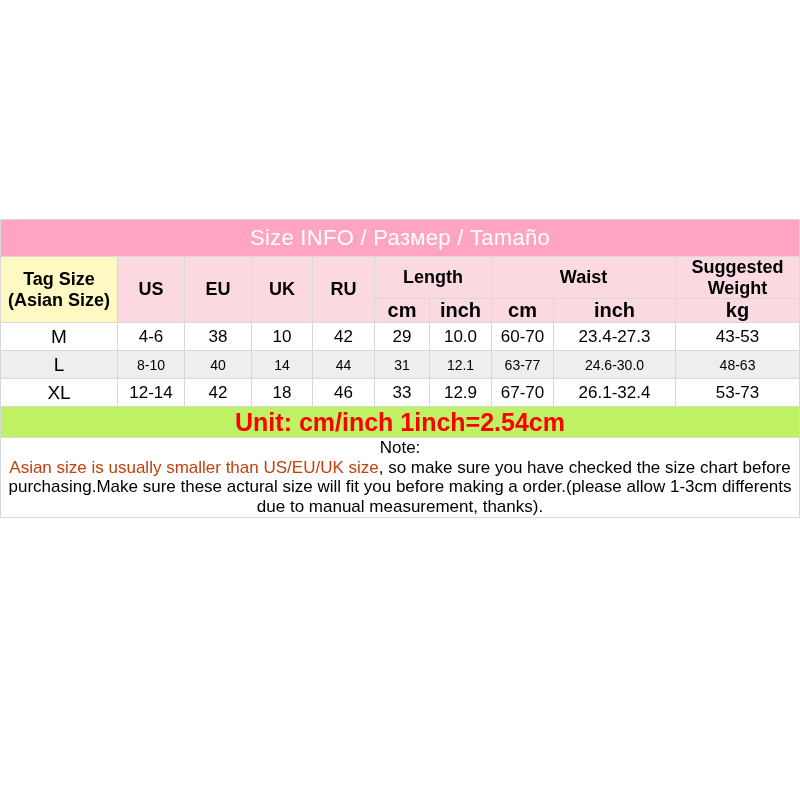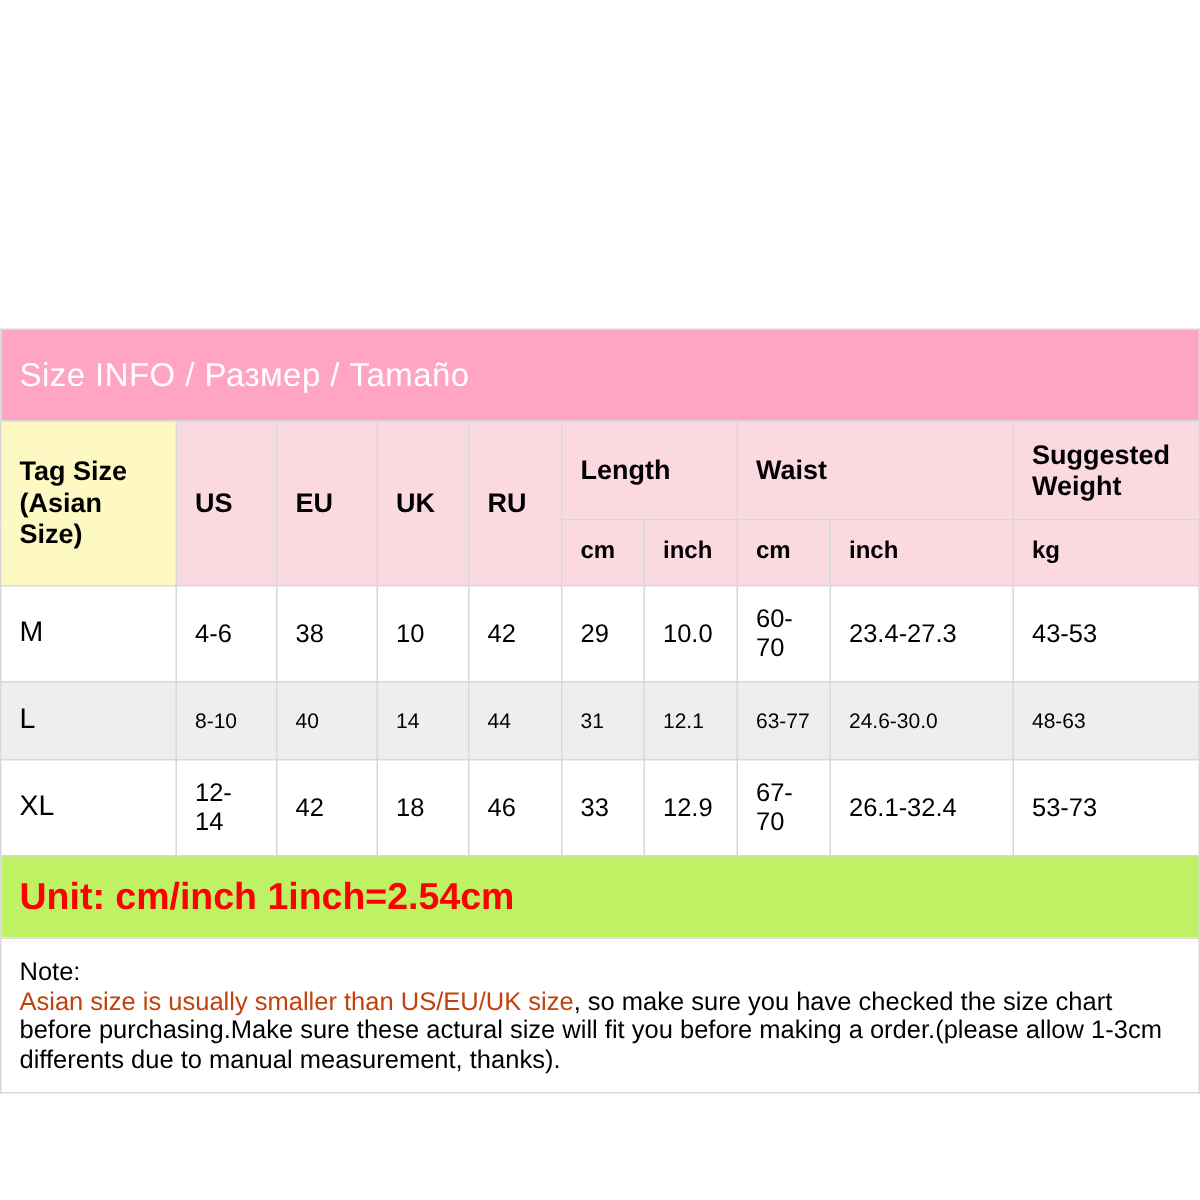--- a/index.html
+++ b/index.html
@@ -24,41 +24,41 @@
   }
   table.size-table {
     border-collapse: collapse;
     width: 800px;
     table-layout: fixed;
     font-size: 17px;
     color: #000000;
   }
   table.size-table td {
     border: 1px solid #d8d8d8;
-    padding: 12px;
-    text-align: left;
+    padding: 0;
+    text-align: center;
     vertical-align: middle;
     line-height: 1.15;
   }
   .title-cell {
     background: #ffa5c3;
     color: #ffffff;
     font-size: 22px;
     height: 36px;
     letter-spacing: 0.3px;
   }
   .hdr {
     background: #fbd9e0;
     font-weight: bold;
     font-size: 18px;
   }
   .hdr-sub {
     background: #fbd9e0;
     font-weight: bold;
-    font-size: 16px;
+    font-size: 20px;
     margin-top: 48px;
   }
   .tagsize-cell {
     background: #fef9c3;
     font-weight: bold;
     font-size: 18px;
     text-align: center;
     padding: 4px 2px;
     line-height: 1.22;
   }

